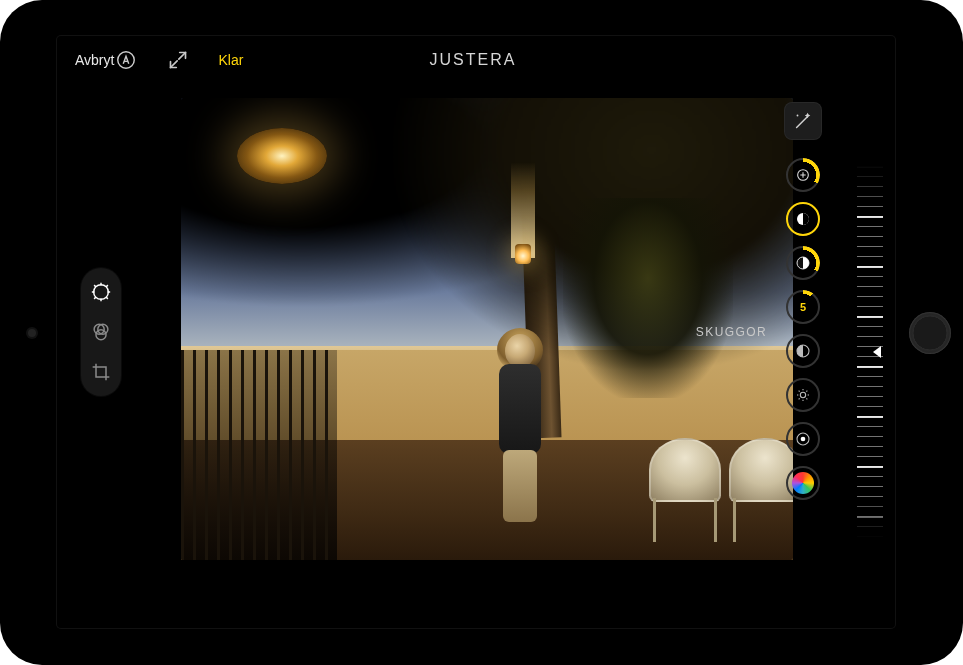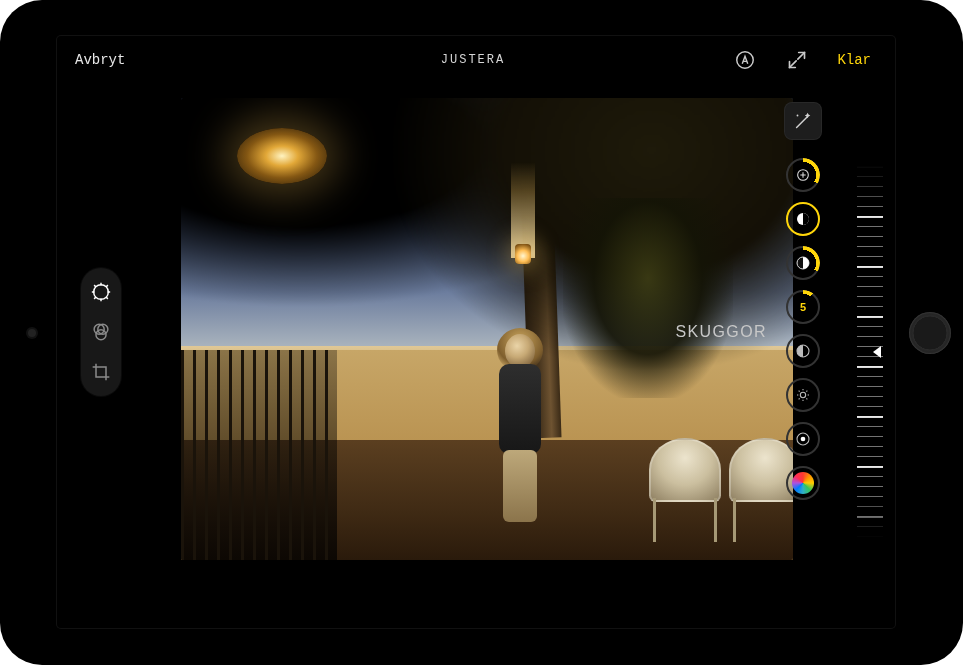--- a/index.html
+++ b/index.html
@@ -22,27 +22,27 @@
   }
   .screen {
     position: absolute; left: 57px; top: 36px; width: 838px; height: 592px;
     background: #000; border-radius: 4px; overflow: hidden;
     box-shadow: 0 0 0 1px #111;
   }
 
   
   .topbar {
     position: absolute; left: 0; top: 0; right: 6px; height: 48px;
-    display: flex; align-items: center; justify-content: space-between;
+    display: flex; align-items: center; justify-content: flex-start;
     padding: 0 18px;
-    color: #fff; font-size: 14px; font-family: Liberation Mono, monospace;
+    color: #fff; font-size: 14px;
   }
   .topbar .title {
     position: absolute; left: 50%; transform: translateX(-50%);
-    letter-spacing: 2px; font-size: 12px; font-weight: 500; color: #d6d6d6;
+    letter-spacing: 2px; font-size: 16px; font-weight: 500; color: #d6d6d6;
   }
   .topbar .right-group { display: flex; align-items: center; gap: 28px; }
   .topbar .btn { cursor: pointer; color: #e8e8e8; }
   .topbar .btn-yellow { color: #ffd60a; font-weight: 500; }
   .icon-btn { display: inline-flex; align-items: center; justify-content: center; width: 24px; height: 24px; }
 
   
   .left-tools {
     position: absolute; left: 24px; top: 50%; transform: translateY(-50%);
     width: 40px; background: #181818; border-radius: 22px; padding: 12px 0;
@@ -159,21 +159,21 @@
       linear-gradient(to left, #a69976 0 3px, transparent 3px 100%);
   }
 
   
   .adjust-col {
     position: absolute; right: 66px; top: 66px; width: 52px; bottom: 22px;
     display: flex; flex-direction: column; align-items: center; gap: 10px;
   }
   .adjust-label {
     position: absolute; right: 128px; top: 50%; transform: translateY(-50%);
-    font-size: 16px; letter-spacing: 1.4px; color: #c8c8c8;
+    font-size: 12px; letter-spacing: 1.4px; color: #c8c8c8;
   }
   .wand-tile {
     width: 38px; height: 38px; border-radius: 8px; background: #1d1d1d;
     display: flex; align-items: center; justify-content: center; margin-bottom: 8px;
     box-shadow: inset 0 0 0 1px rgba(255,255,255,0.05);
   }
   .ring {
     position: relative; width: 34px; height: 34px; border-radius: 50%;
     display: flex; align-items: center; justify-content: center;
     cursor: pointer;

